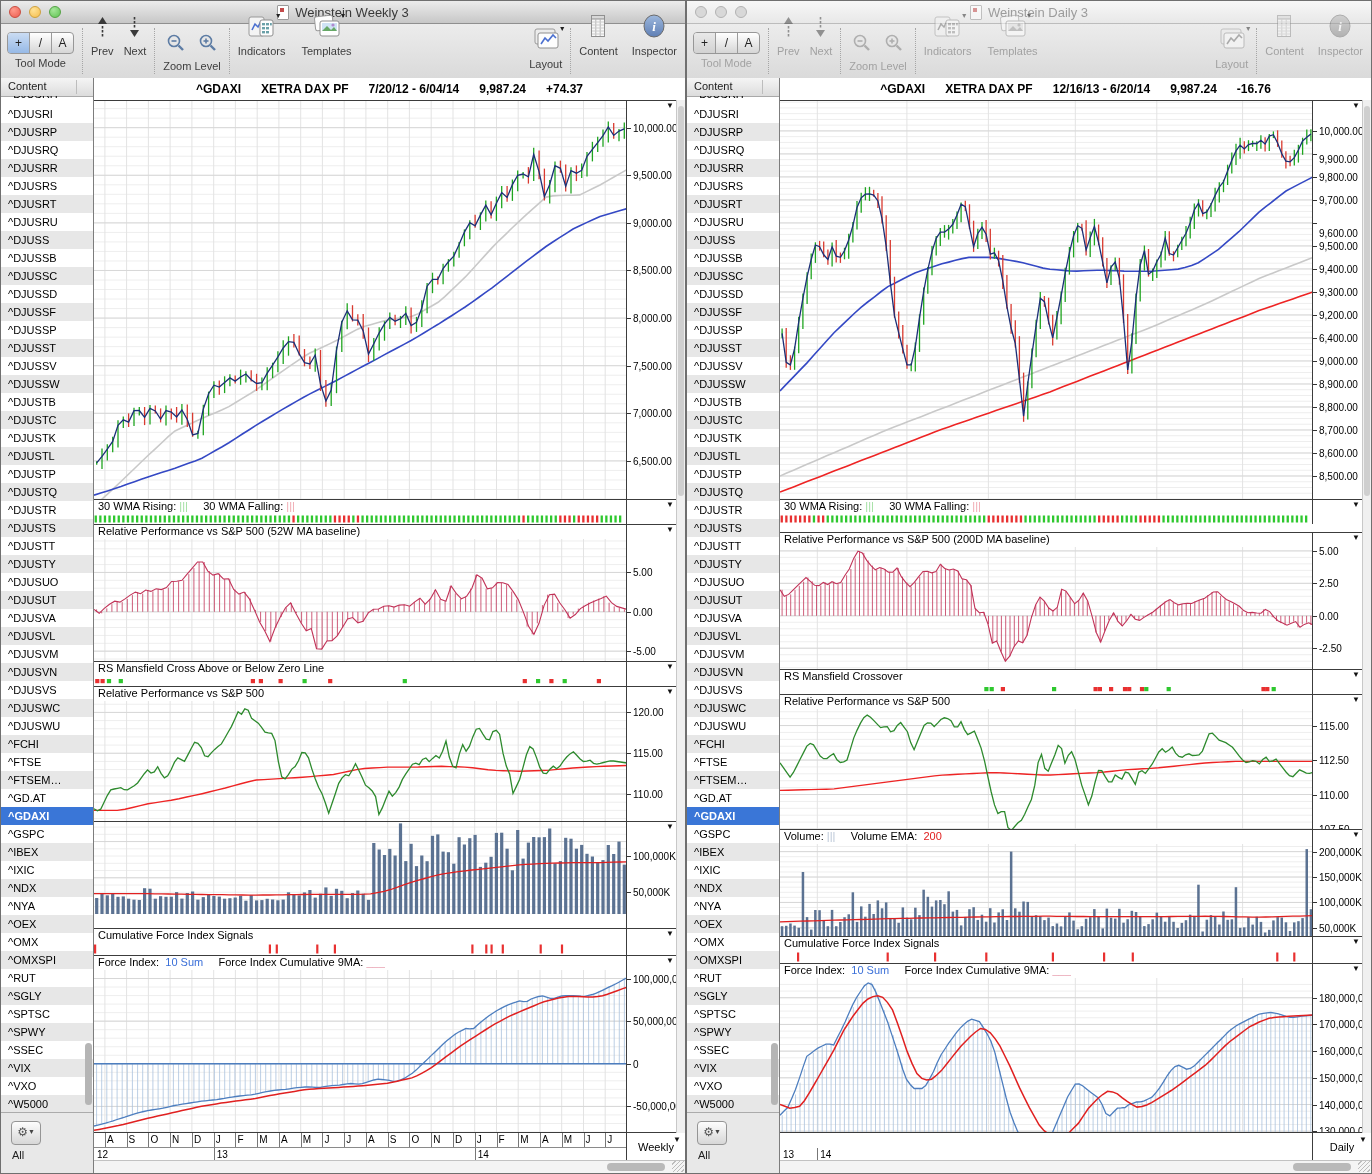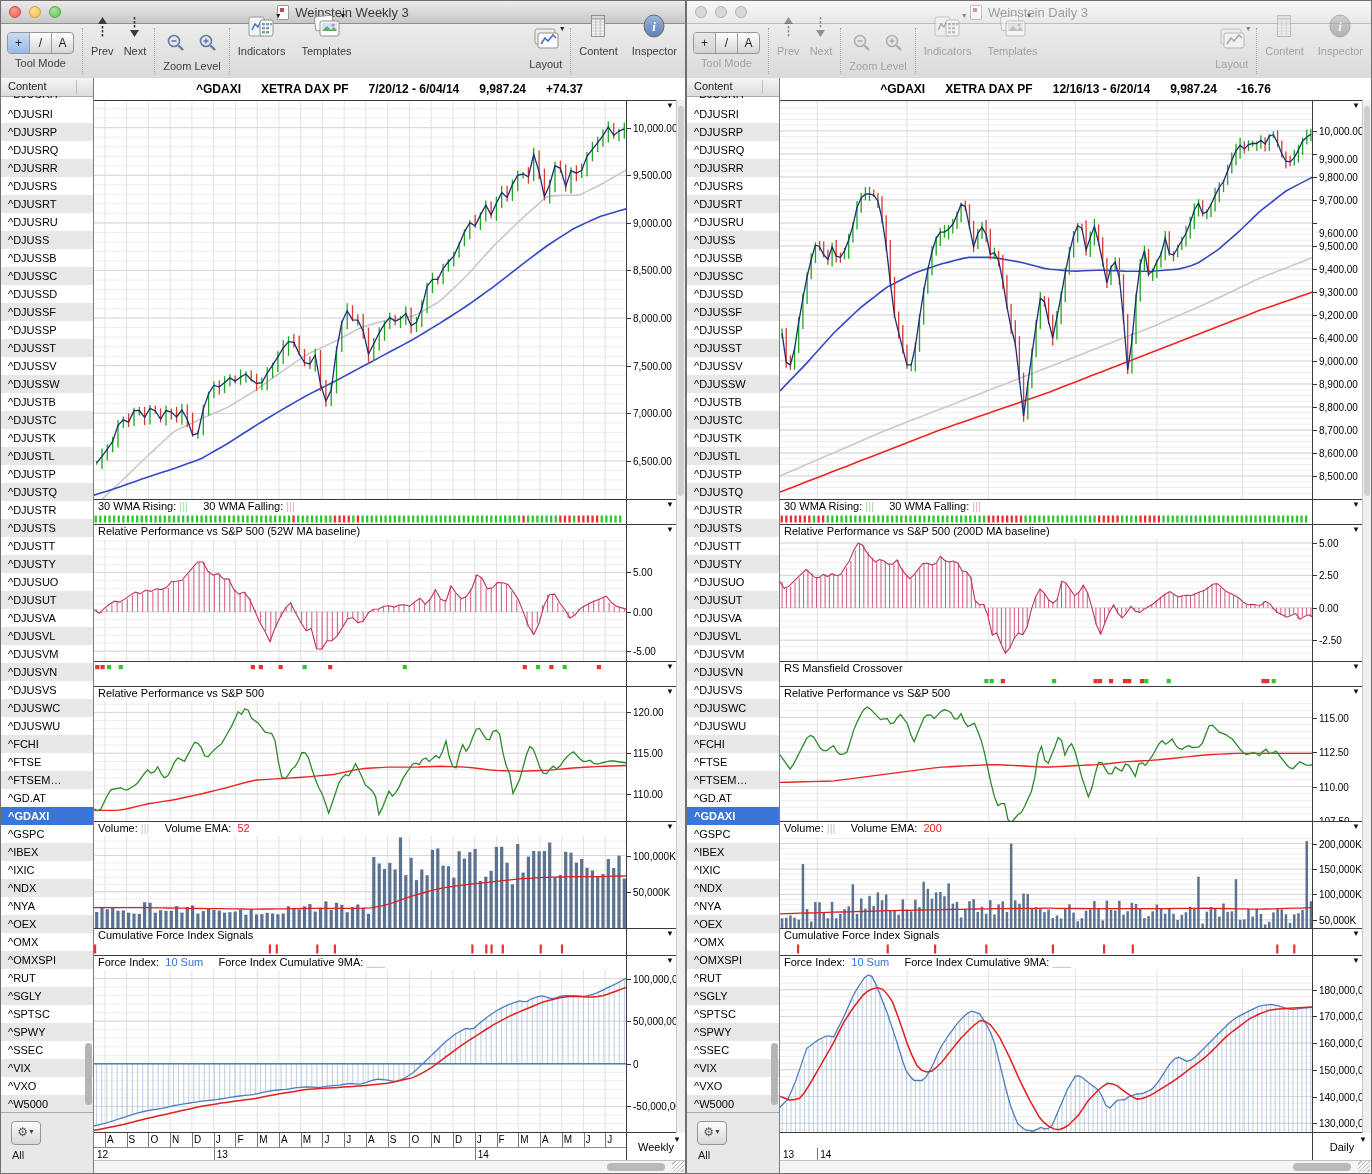--- a/index.html
+++ b/index.html
@@ -794,20 +794,21 @@
               <div class="disc">▼</div>
               <div class="tickmark" style="top: 47.4516px;"></div>
               <div class="ticklab" style="top: 47.4516px;">5.00</div>
               <div class="tickmark" style="top: 86.8065px;"></div>
               <div class="ticklab" style="top: 86.8065px;">0.00</div>
               <div class="tickmark" style="top: 126.161px;"></div>
               <div class="ticklab" style="top: 126.161px;">-5.00</div>
             </div>
           </div>
           <div class="pane" style="height: 25px;">
+            <div class="pane-hd"><span>RS Mansfield Cross Above or Below Zero Line</span></div>
             <div class="pane-body" style="height: 10px;">
               <svg width="533" height="10">
                 <rect x="1.2" y="3" width="4.2" height="4.2" fill="#e83030"></rect>
                 <rect x="6.5" y="3" width="4.2" height="4.2" fill="#e83030"></rect>
                 <rect x="12.9" y="3" width="4.2" height="4.2" fill="#2ec82e"></rect>
                 <rect x="24.7" y="3" width="4.2" height="4.2" fill="#2ec82e"></rect>
                 <rect x="156.8" y="3" width="4.2" height="4.2" fill="#e83030"></rect>
                 <rect x="164.8" y="3" width="4.2" height="4.2" fill="#e83030"></rect>
                 <rect x="184.5" y="3" width="4.2" height="4.2" fill="#e83030"></rect>
                 <rect x="208.5" y="3" width="4.2" height="4.2" fill="#2ec82e"></rect>
@@ -878,21 +879,20 @@
               <div class="disc">▼</div>
               <div class="tickmark" style="top: 25.4286px;"></div>
               <div class="ticklab" style="top: 25.4286px;">120.00</div>
               <div class="tickmark" style="top: 66.2449px;"></div>
               <div class="ticklab" style="top: 66.2449px;">115.00</div>
               <div class="tickmark" style="top: 107.061px;"></div>
               <div class="ticklab" style="top: 107.061px;">110.00</div>
             </div>
           </div>
           <div class="pane" style="height: 107px;">
-            <div class="pane-hd"><span>Volume: </span><span style="color: rgb(185, 198, 214);">|||</span><span>     Volume EMA:  </span><span style="color: rgb(224, 32, 32);">52</span></div>
             <div class="pane-body" style="height: 92px;">
               <svg width="533" height="92">
                 <line x1="0" y1="92" x2="533" y2="92" stroke="#eeeeee" stroke-width="1"></line>
                 <line x1="0" y1="84.75590551181102" x2="533" y2="84.75590551181102" stroke="#eeeeee" stroke-width="1"></line>
                 <line x1="0" y1="77.51181102362206" x2="533" y2="77.51181102362206" stroke="#eeeeee" stroke-width="1"></line>
                 <line x1="0" y1="70.26771653543307" x2="533" y2="70.26771653543307" stroke="#eeeeee" stroke-width="1"></line>
                 <line x1="0" y1="63.023622047244096" x2="533" y2="63.023622047244096" stroke="#eeeeee" stroke-width="1"></line>
                 <line x1="0" y1="55.77952755905512" x2="533" y2="55.77952755905512" stroke="#eeeeee" stroke-width="1"></line>
                 <line x1="0" y1="48.535433070866134" x2="533" y2="48.535433070866134" stroke="#eeeeee" stroke-width="1"></line>
                 <line x1="0" y1="41.29133858267716" x2="533" y2="41.29133858267716" stroke="#eeeeee" stroke-width="1"></line>
@@ -1901,21 +1901,21 @@
                 <rect x="511.2" y="1.5" width="2.3" height="7" fill="#2ec82e"></rect>
                 <rect x="515.8" y="1.5" width="2.3" height="7" fill="#2ec82e"></rect>
                 <rect x="520.4" y="1.5" width="2.3" height="7" fill="#2ec82e"></rect>
                 <rect x="525.0" y="1.5" width="2.3" height="7" fill="#2ec82e"></rect>
               </svg>
             </div>
             <div class="axis-col">
               <div class="disc">▼</div>
             </div>
           </div>
-          <div class="pane" style="height: 137px;">
+          <div class="pane" style="height: 137px; margin-top: 8px;">
             <div class="pane-hd"><span>Relative Performance vs S&amp;P 500 (200D MA baseline)</span></div>
             <div class="pane-body" style="height: 122px;">
               <svg width="533" height="122">
                 <line x1="0" y1="120.70212765957447" x2="533" y2="120.70212765957447" stroke="#eeeeee" stroke-width="1"></line>
                 <line x1="0" y1="114.2127659574468" x2="533" y2="114.2127659574468" stroke="#eeeeee" stroke-width="1"></line>
                 <line x1="0" y1="107.72340425531915" x2="533" y2="107.72340425531915" stroke="#eeeeee" stroke-width="1"></line>
                 <line x1="0" y1="101.23404255319149" x2="533" y2="101.23404255319149" stroke="#eeeeee" stroke-width="1"></line>
                 <line x1="0" y1="94.74468085106383" x2="533" y2="94.74468085106383" stroke="#eeeeee" stroke-width="1"></line>
                 <line x1="0" y1="88.25531914893617" x2="533" y2="88.25531914893617" stroke="#eeeeee" stroke-width="1"></line>
                 <line x1="0" y1="81.76595744680851" x2="533" y2="81.76595744680851" stroke="#eeeeee" stroke-width="1"></line>

